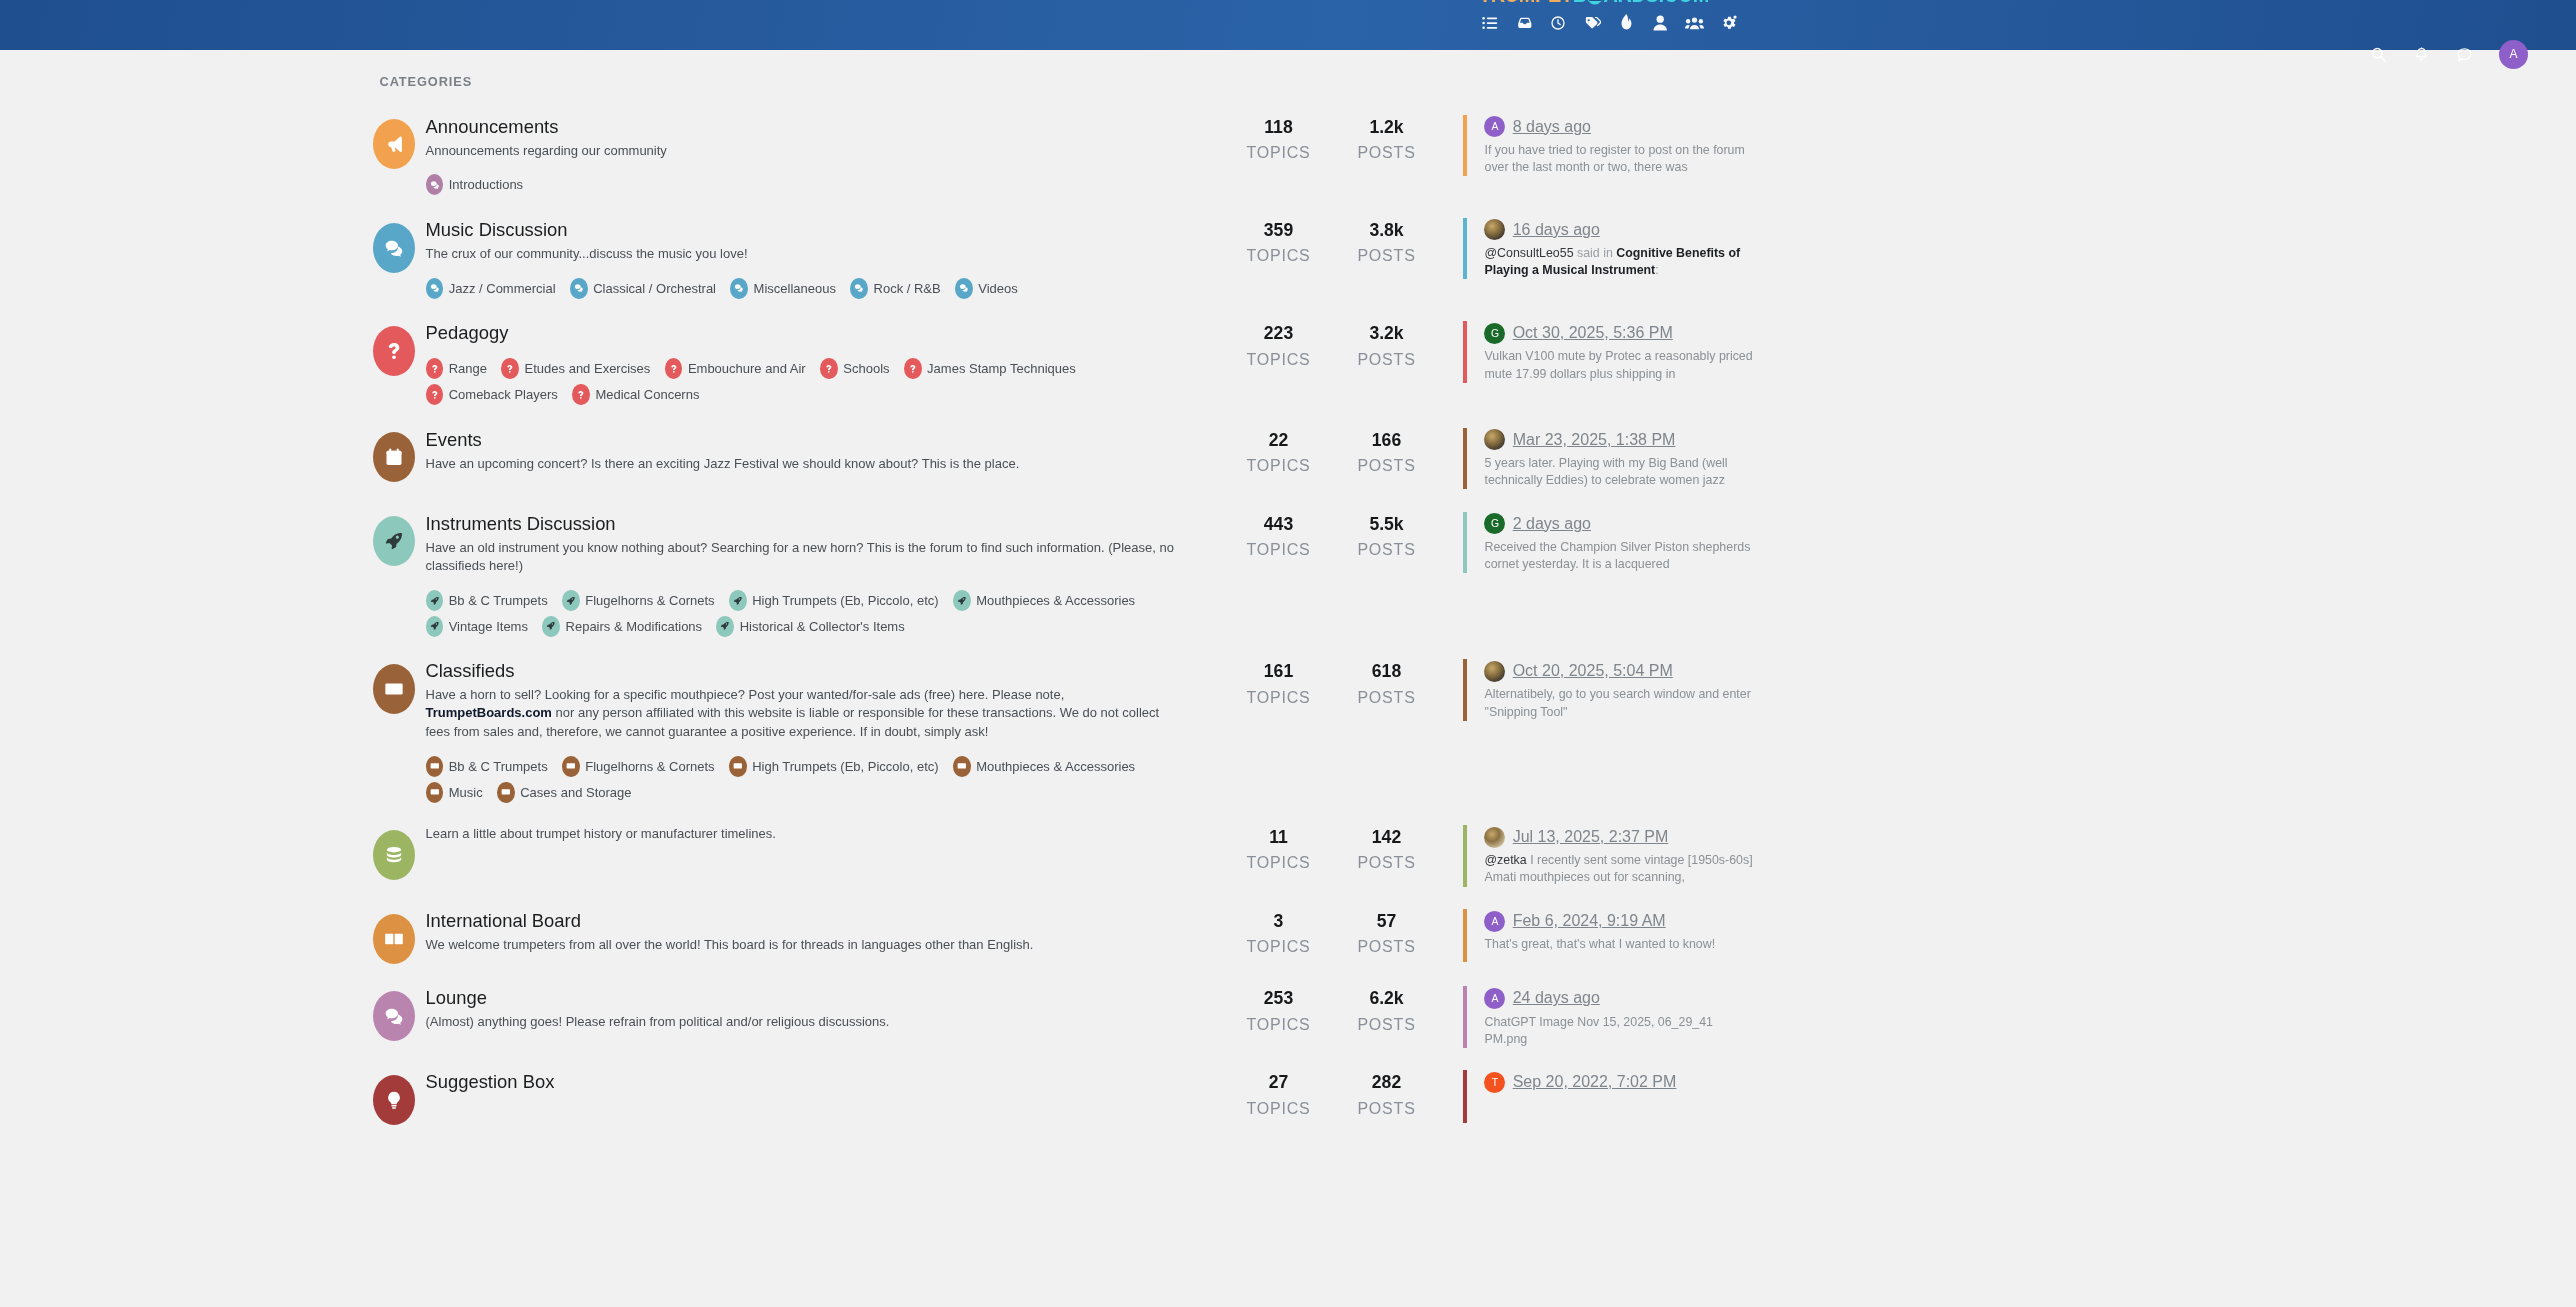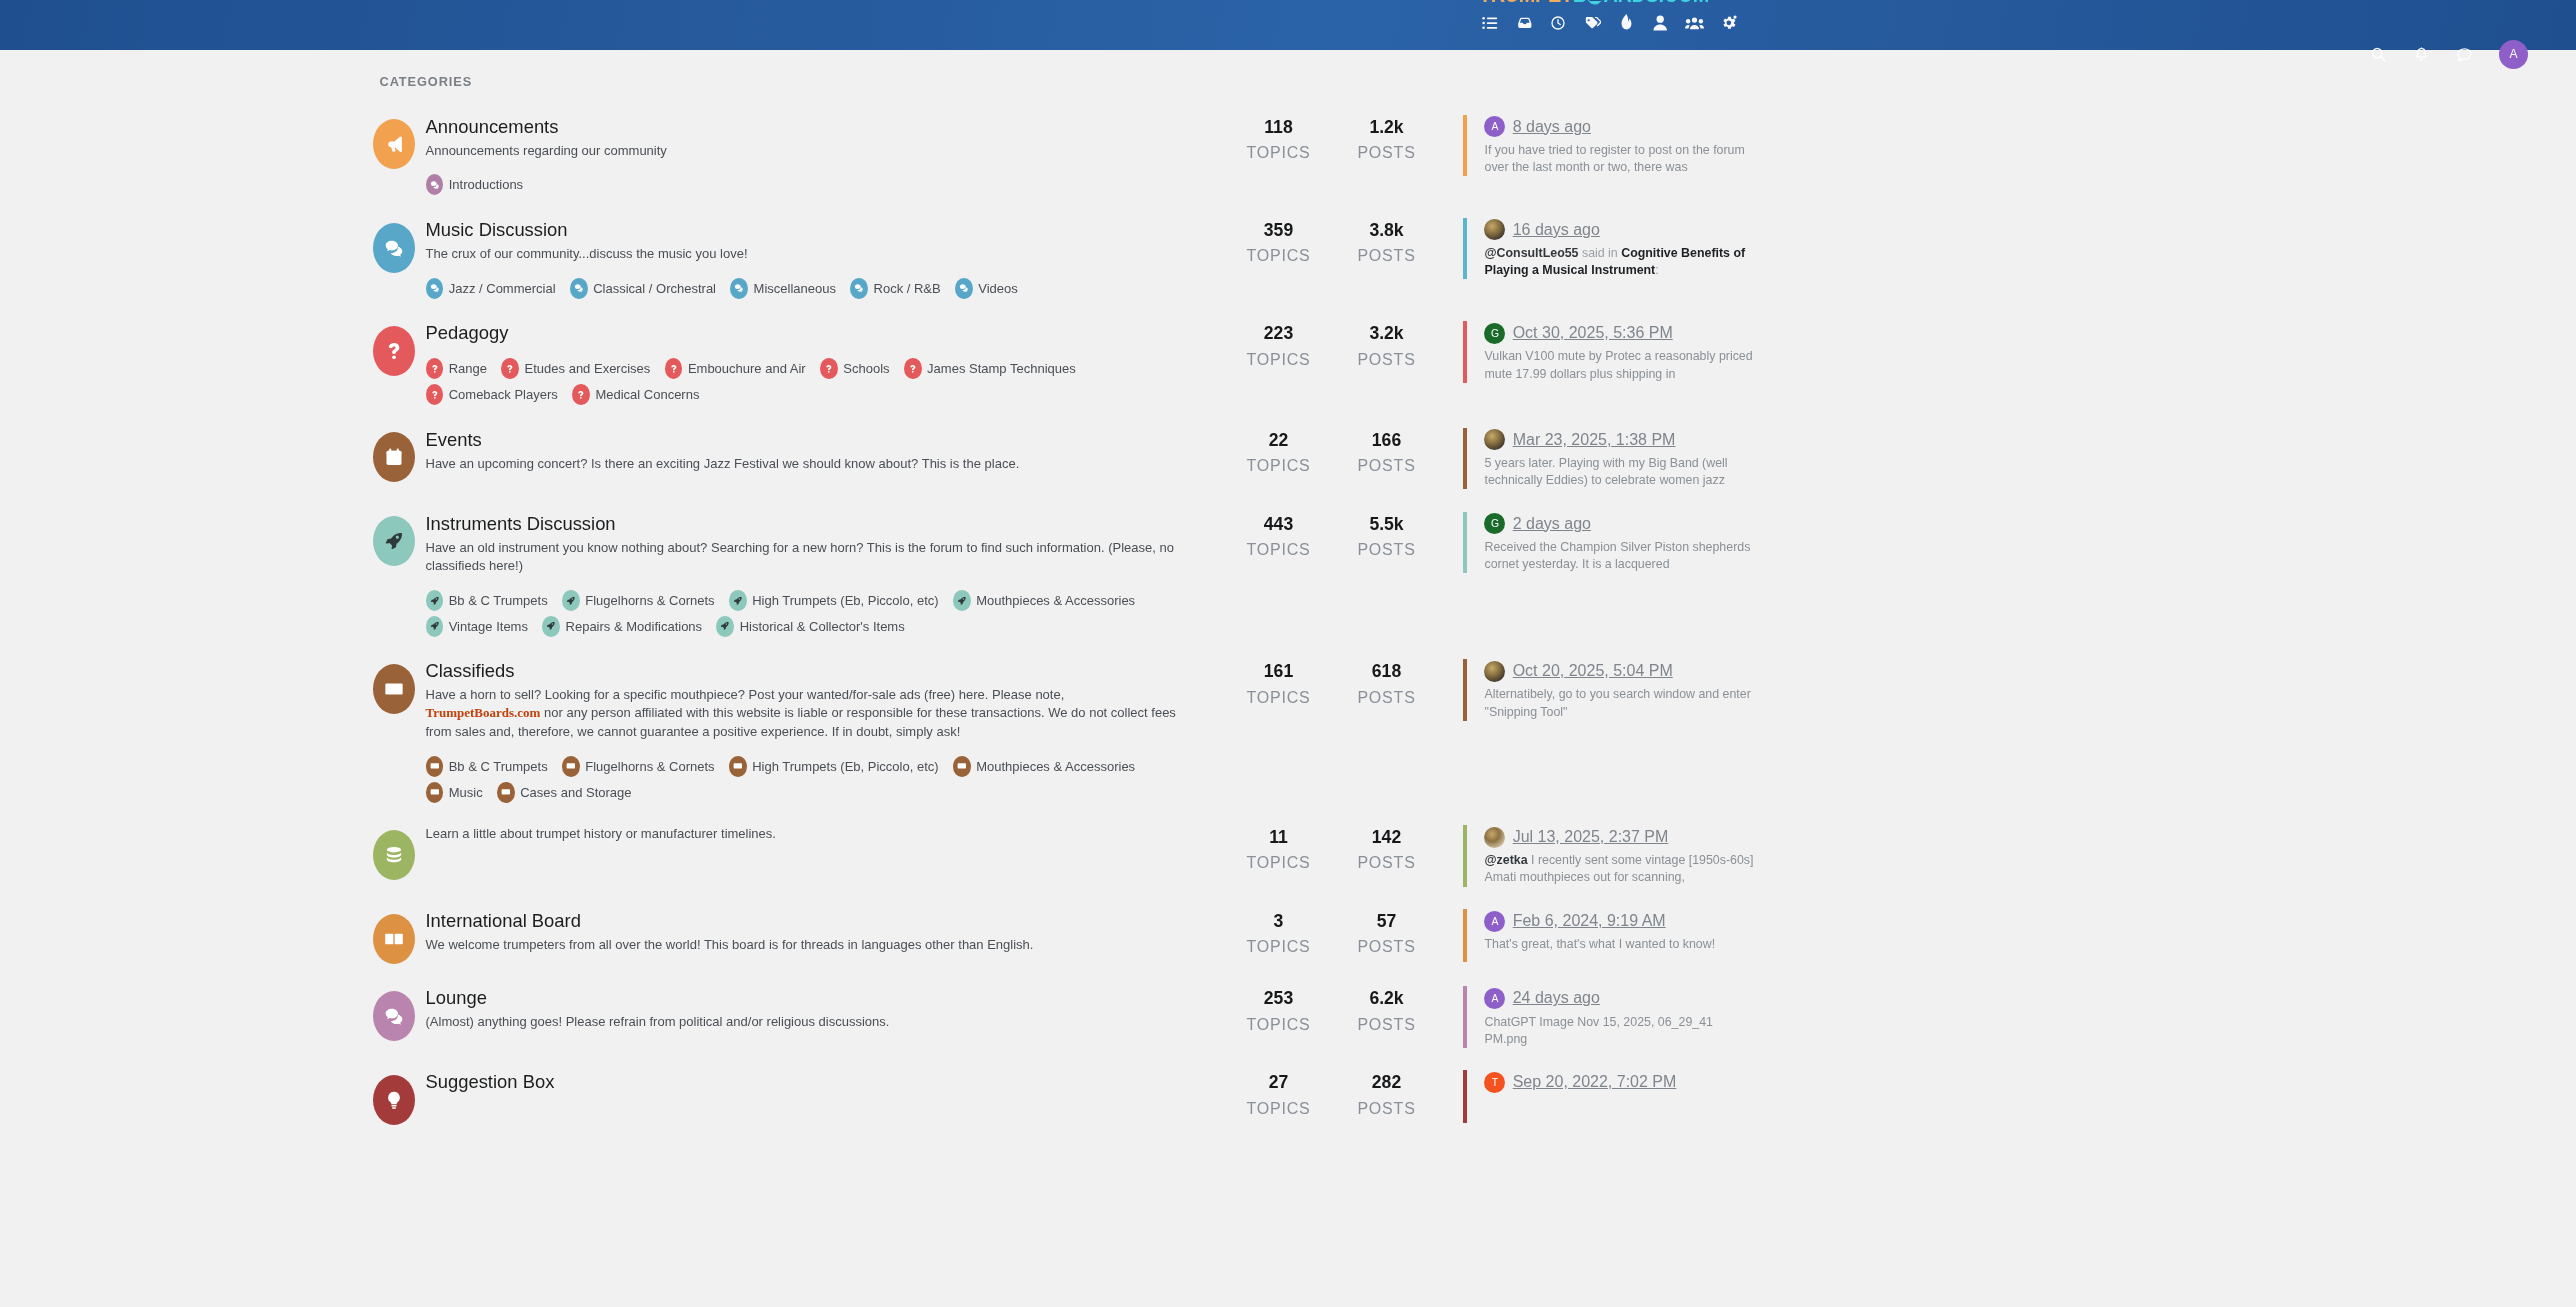--- a/index.html
+++ b/index.html
@@ -83,21 +83,21 @@
     color: #fff;
   }
   .cat-main { flex: 1 1 auto; padding-right: 19px; max-width: 799px; }
   .cat-name {
     font-size: 18.4px; color: #1b1d1f; font-weight: 400;
     line-height: 1.25; margin-bottom: 4px;
   }
   .cat-desc {
     font-size: 13px; color: #4a4f55; line-height: 1.42; max-width: 755px;
   }
-  .cat-desc b { font-weight: bold; color: #c2410c; font-family: Liberation Serif, serif; }
+  .cat-desc b { font-weight: bold; color: #0f172a; }
   .subcats { display: flex; flex-wrap: wrap; margin-top: 9.6px; }
   .subcat {
     display: flex; align-items: center; margin-right: 14.4px; margin-top: 4.8px;
   }
   .subcat .sc-ico {
     width: 17.6px; height: 21px; border-radius: 50%;
     display: flex; align-items: center; justify-content: center;
     color: #fff; margin-right: 5.6px; flex: 0 0 17.6px;
   }
   .subcat .sc-ico svg { width: 9.6px; height: 9.6px; }
@@ -116,21 +116,21 @@
   .av {
     width: 21px; height: 21px; border-radius: 50%;
     display: flex; align-items: center; justify-content: center;
     font-size: 10.4px; color: #fff; flex: 0 0 21px; overflow: hidden;
   }
   .latest-time { font-size: 16px; color: #7f858c; text-decoration: underline; }
   .latest-text {
     font-size: 12.4px; color: #8a9096; line-height: 1.38; margin-top: 4.8px;
     max-width: 280px;
   }
-  .latest-text b { color: #33383d; font-weight: bold; }
+  .latest-text b { color: #33383d; font-weight: normal; }
   .latest-text .ttl { color: #1d2024; font-weight: bold; }
   .latest-text .said { color: #9aa0a6; font-weight: normal; }
 </style>
 </head>
 <body>
 
 <div class="navbar">
   <div class="nav-inner">
     <div class="brand">
       <span class="t1">TRUMPET</span>

